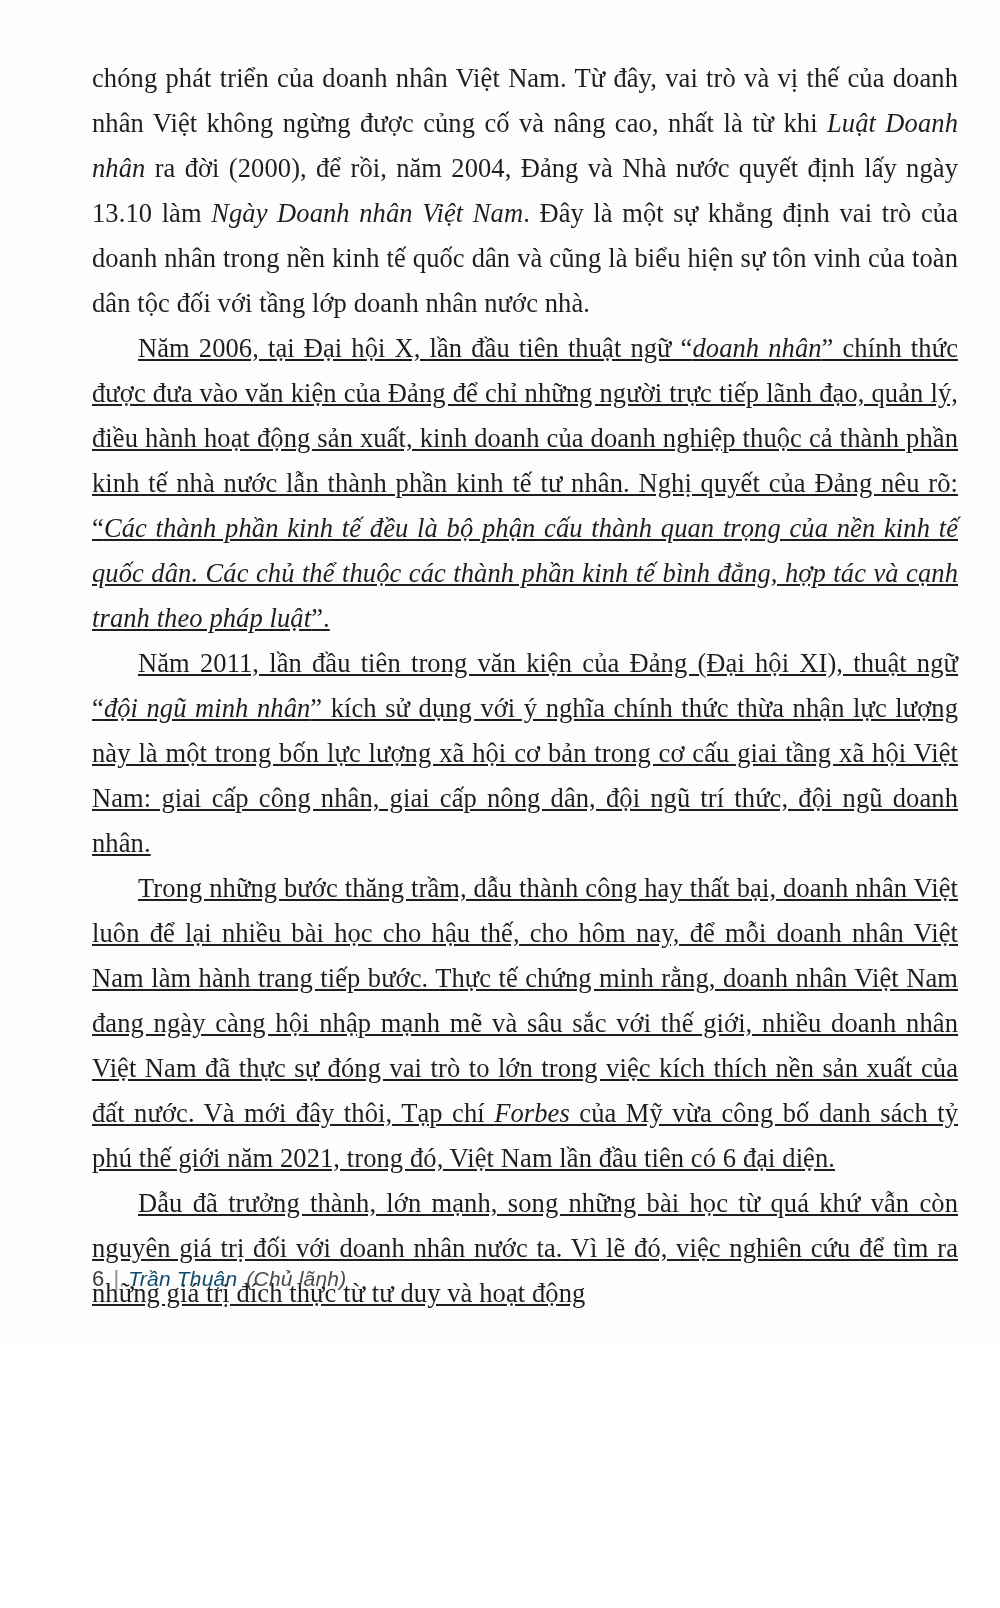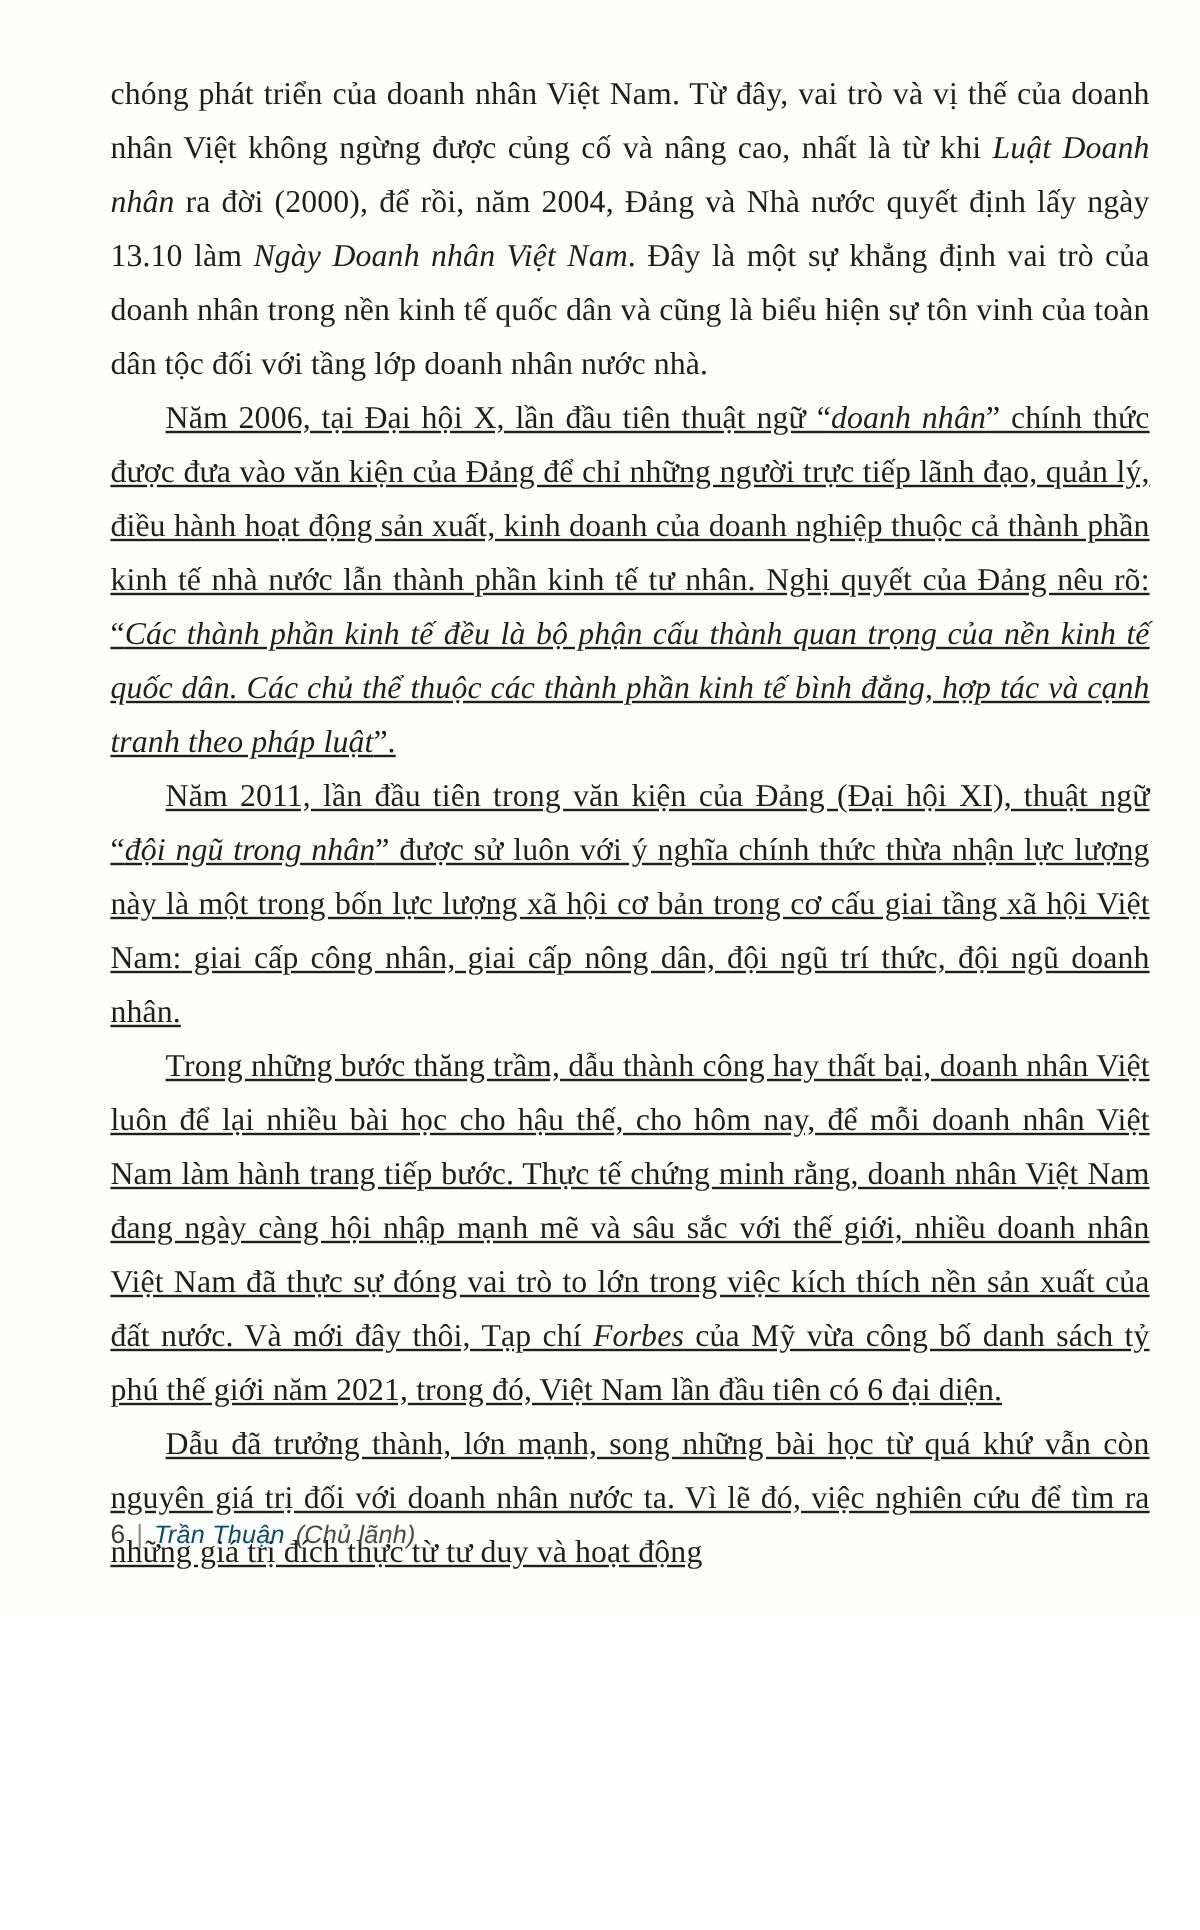--- a/index.html
+++ b/index.html
@@ -78,21 +78,21 @@
     color: #4a4a4a;
   }
 </style>
 </head>
 <body>
 
 <div class="page">
   <div class="content" id="body-text">
       <p class="para"><span>chóng phát triển của doanh nhân Việt Nam. Từ đây, vai trò và vị thế của doanh nhân Việt không ngừng được củng cố và nâng cao, nhất là từ khi </span><span class="it">Luật Doanh nhân</span><span> ra đời (2000), để rồi, năm 2004, Đảng và Nhà nước quyết định lấy ngày 13.10 làm </span><span class="it">Ngày Doanh nhân Việt Nam</span><span>. Đây là một sự khẳng định vai trò của doanh nhân trong nền kinh tế quốc dân và cũng là biểu hiện sự tôn vinh của toàn dân tộc đối với tầng lớp doanh nhân nước nhà.</span></p>
       <p class="para indent"><span>Năm 2006, tại Đại hội X, lần đầu tiên thuật ngữ “</span><span class="it">doanh nhân</span><span>” chính thức được đưa vào văn kiện của Đảng để chỉ những người trực tiếp lãnh đạo, quản lý, điều hành hoạt động sản xuất, kinh doanh của doanh nghiệp thuộc cả thành phần kinh tế nhà nước lẫn thành phần kinh tế tư nhân. Nghị quyết của Đảng nêu rõ: “</span><span class="it">Các thành phần kinh tế đều là bộ phận cấu thành quan trọng của nền kinh tế quốc dân. Các chủ thể thuộc các thành phần kinh tế bình đẳng, hợp tác và cạnh tranh theo pháp luật</span><span>”.</span></p>
-      <p class="para indent"><span>Năm 2011, lần đầu tiên trong văn kiện của Đảng (Đại hội XI), thuật ngữ “</span><span class="it">đội ngũ trong nhân</span><span>” được sử luôn với ý nghĩa chính thức thừa nhận lực lượng này là một trong bốn lực lượng xã hội cơ bản trong cơ cấu giai tầng xã hội Việt Nam: giai cấp công nhân, giai cấp nông dân, đội ngũ trí thức, đội ngũ doanh nhân.</span></p>
+      <p class="para indent"><span>Năm 2011, lần đầu tiên trong văn kiện của Đảng (Đại hội XI), thuật ngữ “</span><span class="it">đội ngũ minh nhân</span><span>” kích sử dụng với ý nghĩa chính thức thừa nhận lực lượng này là một trong bốn lực lượng xã hội cơ bản trong cơ cấu giai tầng xã hội Việt Nam: giai cấp công nhân, giai cấp nông dân, đội ngũ trí thức, đội ngũ doanh nhân.</span></p>
       <p class="para indent"><span>Trong những bước thăng trầm, dẫu thành công hay thất bại, doanh nhân Việt luôn để lại nhiều bài học cho hậu thế, cho hôm nay, để mỗi doanh nhân Việt Nam làm hành trang tiếp bước. Thực tế chứng minh rằng, doanh nhân Việt Nam đang ngày càng hội nhập mạnh mẽ và sâu sắc với thế giới, nhiều doanh nhân Việt Nam đã thực sự đóng vai trò to lớn trong việc kích thích nền sản xuất của đất nước. Và mới đây thôi, Tạp chí </span><span class="it">Forbes</span><span> của Mỹ vừa công bố danh sách tỷ phú thế giới năm 2021, trong đó, Việt Nam lần đầu tiên có 6 đại diện.</span></p>
       <p class="para indent"><span>Dẫu đã trưởng thành, lớn mạnh, song những bài học từ quá khứ vẫn còn nguyên giá trị đối với doanh nhân nước ta. Vì lẽ đó, việc nghiên cứu để tìm ra những giá trị đích thực từ tư duy và hoạt động</span></p>
     </div>
 
   <div class="footer">
     <span class="pagenum">6</span>
     <span class="sep">|</span>
     <span class="author">Trần Thuận</span>
     <span class="role">(Chủ lãnh)</span>
   </div>

